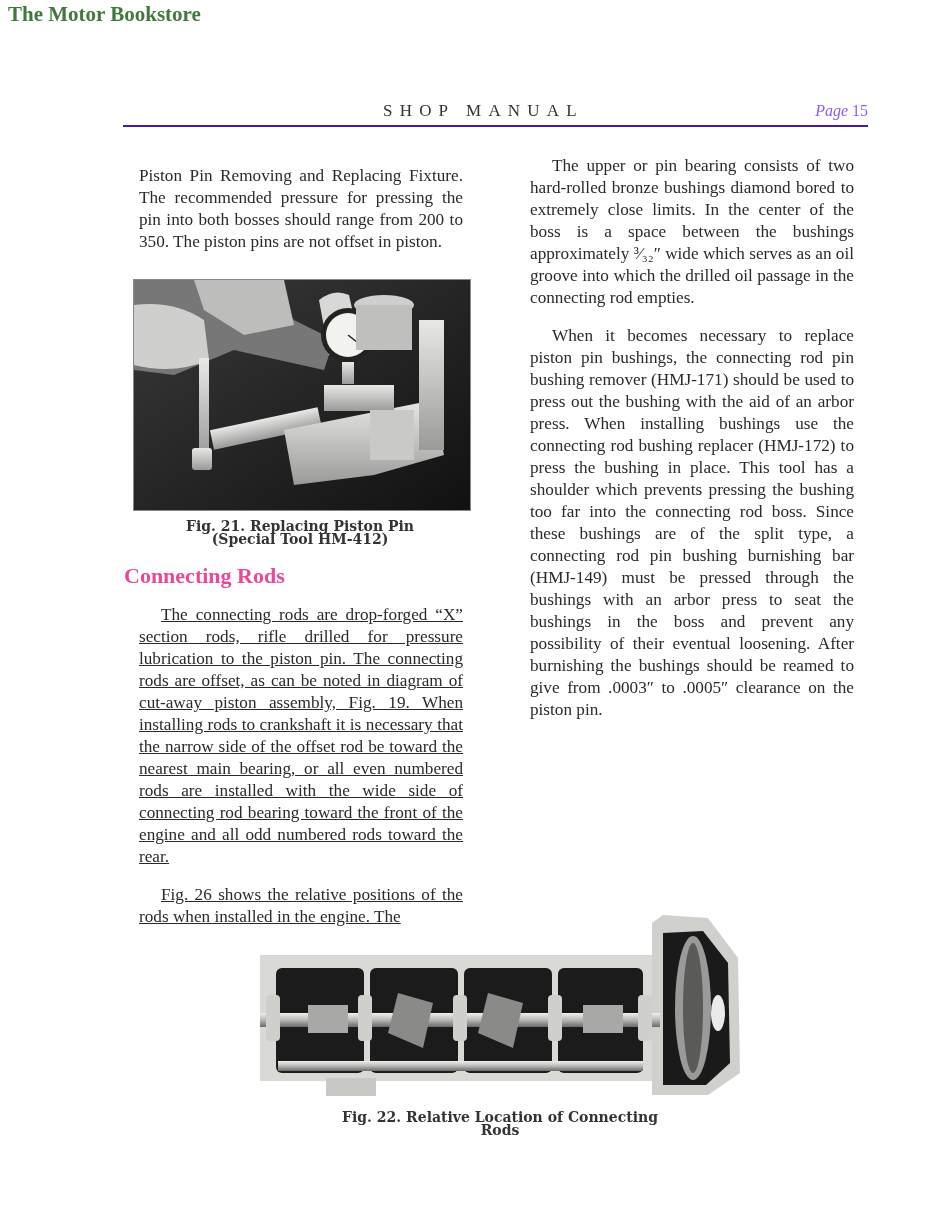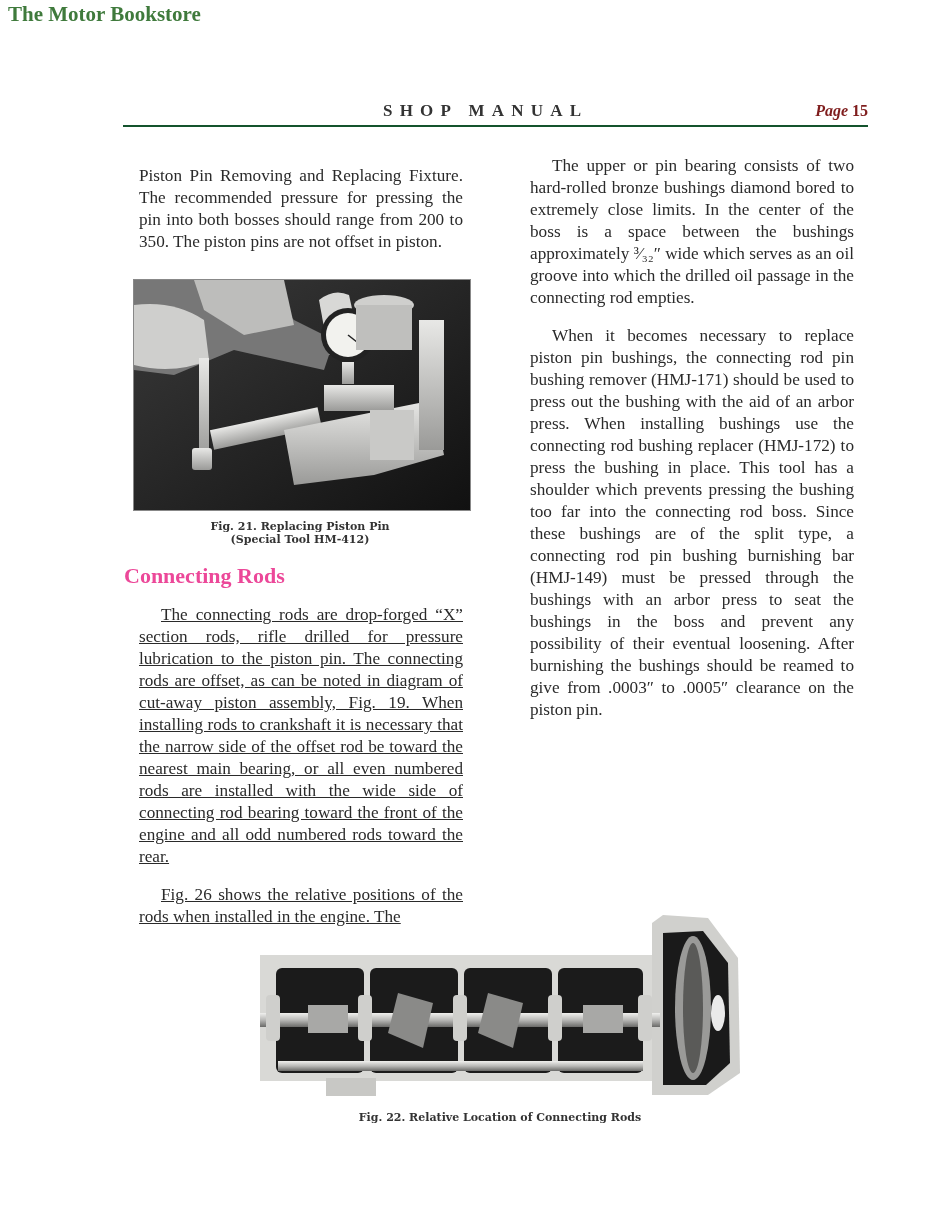--- a/index.html
+++ b/index.html
@@ -1,29 +1,29 @@
 <!DOCTYPE html>
 <html><head>
 <meta charset="utf-8">
 <style>
   html, body { margin: 0; padding: 0; background: #ffffff; }
   body { width: 950px; height: 1229px; position: relative; overflow: hidden; font-family: "Liberation Serif", "DejaVu Serif", serif; color: #2a2a2a; }
   .watermark { position: absolute; left: 8px; top: 2px; font-family: Liberation Serif, serif; font-weight: bold; font-size: 21px; color: #3f7a3c; letter-spacing: 0; }
-  .running-head { position: absolute; left: 123px; top: 101px; width: 745px; height: 24px; border-bottom: 2px solid #14532d; font-weight: bold; }
+  .running-head { position: absolute; left: 123px; top: 101px; width: 745px; height: 24px; border-bottom: 2px solid #4c1d95; }
   .running-head .title { position: absolute; left: 260px; top: 0; font-size: 17px; letter-spacing: 7.2px; color: #333; }
-  .running-head .page { position: absolute; right: 0; top: 1px; font-size: 16px; color: #7f1d1d; }
+  .running-head .page { position: absolute; right: 0; top: 1px; font-size: 16px; color: #8b5cf6; }
   .running-head .page i { font-style: italic; }
   .col { position: absolute; font-size: 17.2px; line-height: 22px; text-align: justify; }
   .col-left { left: 123px; top: 149px; width: 356px; }
   .col-right { left: 514px; top: 149px; width: 356px; }
   .col p { margin: 16px; }
   .col p.indent { text-indent: 22px; }
   .col p.space { margin-top: 6px; }
   .fig21 { position: absolute; left: 133px; top: 279px; width: 336px; height: 230px; background: #1c1c1c; border: 1px solid #888; overflow: hidden; }
-  .caption { font-family: "DejaVu Serif", serif; font-weight: bold; font-size: 11px; line-height: 13px; text-align: center; color: #333; }
+  .caption { font-family: "DejaVu Serif", serif; font-weight: bold; font-size: 14px; line-height: 13px; text-align: center; color: #333; }
   .cap21 { position: absolute; left: 150px; top: 520px; width: 300px; }
   .section-heading { position: absolute; left: 124px; top: 563px; font-family: "Liberation Serif", serif; font-weight: bold; font-size: 22px; color: #ec4899; }
   .col-left2 { left: 123px; top: 588px; width: 356px; text-decoration: underline; }
   .fig22 { position: absolute; left: 258px; top: 913px; width: 486px; height: 185px; }
   .cap22 { position: absolute; left: 330px; top: 1111px; width: 340px; }
 </style>
 </head>
 <body>
 
 <div class="watermark">The Motor Bookstore</div>

